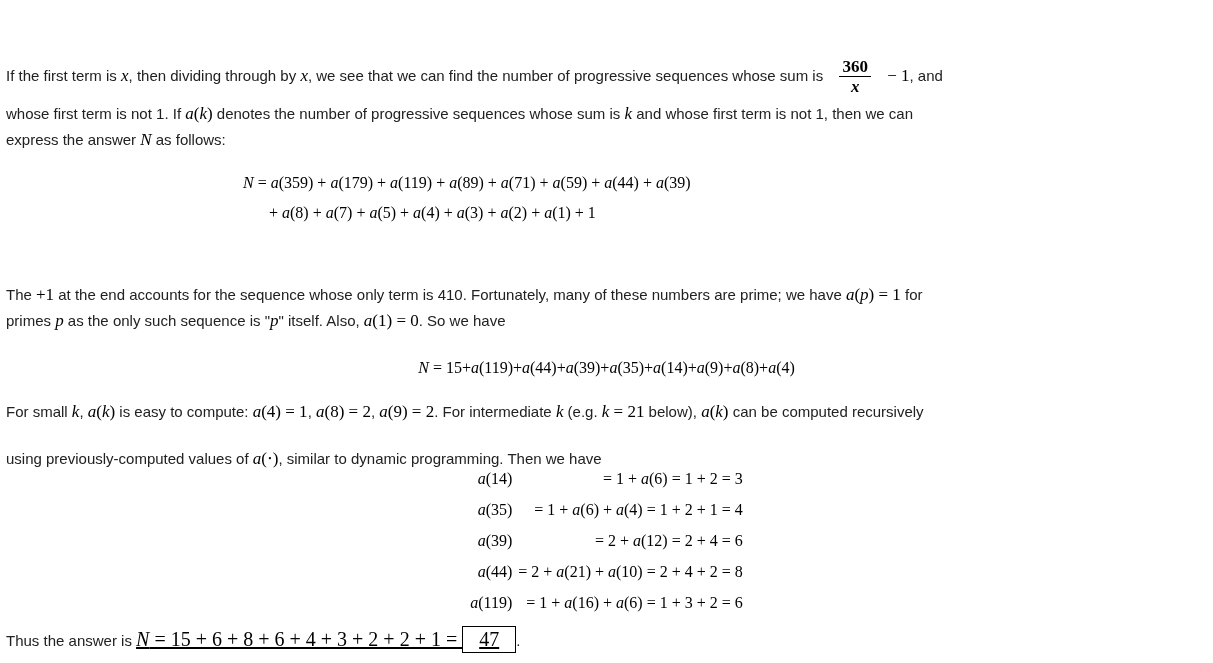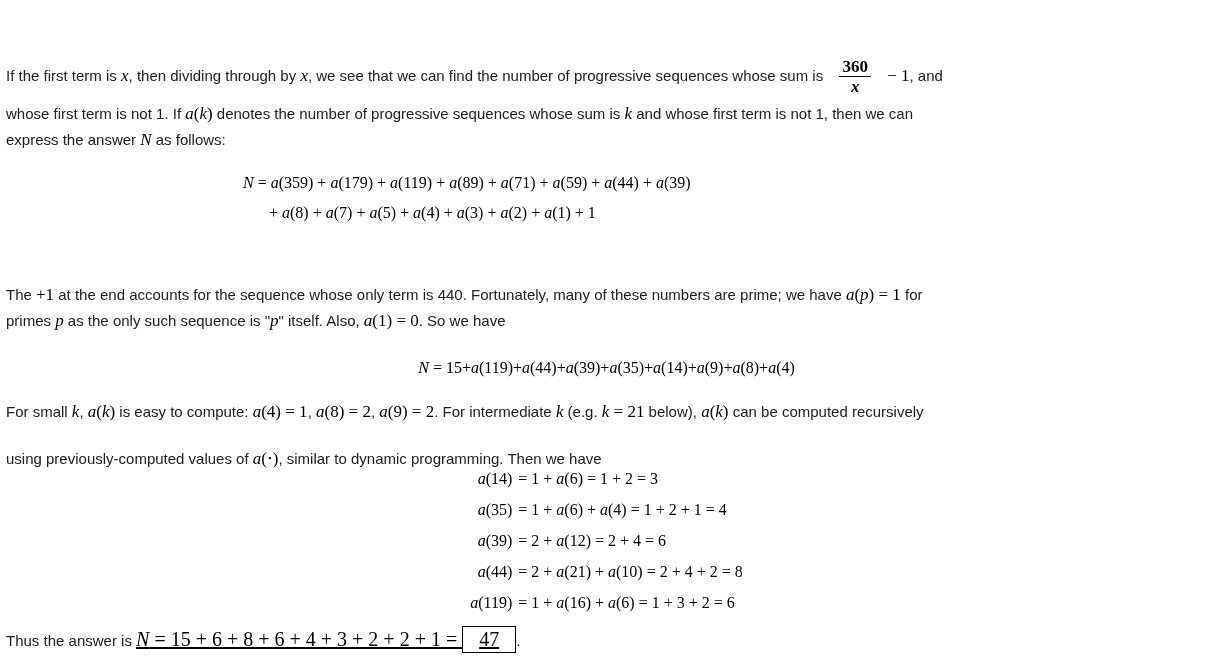--- a/index.html
+++ b/index.html
@@ -63,21 +63,21 @@
     left:0; width:100%;
     text-align:center;
   }
   .align-grid{
     display:inline-grid;
     grid-template-columns:max-content max-content;
     column-gap:6px;
   }
   .align-grid .disp{line-height:31px;}
   .align-grid .lhs{text-align:right;}
-  .align-grid .rhs{text-align:left;}
+  .align-grid .rhs{text-align:right;}
   .frac{
     display:inline-block;
     text-align:center;
     vertical-align:middle;
     line-height:1.12;
     margin:0 12px;
     font-weight:bold;
   }
   .frac .num{display:block;padding:0 3px;}
   .frac .den{display:block;border-top:1px solid var(--math-color);padding:0 3px;}
@@ -95,21 +95,21 @@
 
   <div class="p-line" style="top:57px"><span class="t">If the first term is </span><span class="math"><i>x</i></span><span class="t">, then dividing through by </span><span class="math"><i>x</i></span><span class="t">, we see that we can find the number of progressive sequences whose sum is </span><span class="math frac"><span class="num">360</span><span class="den"><i>x</i></span></span><span class="math"> − 1</span><span class="t">, and</span></div>
   <div class="p-line" style="top:103px"><span class="t">whose first term is not 1. If </span><span class="math"><i>a</i>(<i>k</i>)</span><span class="t"> denotes the number of progressive sequences whose sum is </span><span class="math"><i>k</i></span><span class="t"> and whose first term is not 1, then we can</span></div>
   <div class="p-line" style="top:129px"><span class="t">express the answer </span><span class="math"><i>N</i></span><span class="t"> as follows:</span></div>
 
   <div class="eq-block" style="top:168px;left:243px">
     <div class="disp"><i>N</i> = <i>a</i>(359) + <i>a</i>(179) + <i>a</i>(119) + <i>a</i>(89) + <i>a</i>(71) + <i>a</i>(59) + <i>a</i>(44) + <i>a</i>(39)</div>
     <div class="disp indent">+ <i>a</i>(8) + <i>a</i>(7) + <i>a</i>(5) + <i>a</i>(4) + <i>a</i>(3) + <i>a</i>(2) + <i>a</i>(1) + 1</div>
   </div>
 
-  <div class="p-line" style="top:284px"><span class="t">The </span><span class="math">+1</span><span class="t"> at the end accounts for the sequence whose only term is 440. Fortunately, many of these numbers are prime; we have </span><span class="math"><i>a</i>(<i>p</i>) = 1</span><span class="t"> for</span></div>
+  <div class="p-line" style="top:284px"><span class="t">The </span><span class="math">+1</span><span class="t"> at the end accounts for the sequence whose only term is 410. Fortunately, many of these numbers are prime; we have </span><span class="math"><i>a</i>(<i>p</i>) = 1</span><span class="t"> for</span></div>
   <div class="p-line" style="top:310px"><span class="t">primes </span><span class="math"><i>p</i></span><span class="t"> as the only such sequence is "</span><span class="math"><i>p</i></span><span class="t">" itself. Also, </span><span class="math"><i>a</i>(1) = 0</span><span class="t">. So we have</span></div>
 
   <div class="eq-center" style="top:353px">
     <span class="disp"><i>N</i> = 15+<i>a</i>(119)+<i>a</i>(44)+<i>a</i>(39)+<i>a</i>(35)+<i>a</i>(14)+<i>a</i>(9)+<i>a</i>(8)+<i>a</i>(4)</span>
   </div>
 
   <div class="p-line" style="top:401px"><span class="t">For small </span><span class="math"><i>k</i></span><span class="t">, </span><span class="math"><i>a</i>(<i>k</i>)</span><span class="t"> is easy to compute: </span><span class="math"><i>a</i>(4) = 1</span><span class="t">, </span><span class="math"><i>a</i>(8) = 2</span><span class="t">, </span><span class="math"><i>a</i>(9) = 2</span><span class="t">. For intermediate </span><span class="math"><i>k</i></span><span class="t"> (e.g. </span><span class="math"><i>k</i> = 21</span><span class="t"> below), </span><span class="math"><i>a</i>(<i>k</i>)</span><span class="t"> can be computed recursively</span></div>
   <div class="p-line" style="top:448px"><span class="t">using previously-computed values of </span><span class="math"><i>a</i>(⋅)</span><span class="t">, similar to dynamic programming. Then we have</span></div>
 
   <div class="eq-center" style="top:463px">

